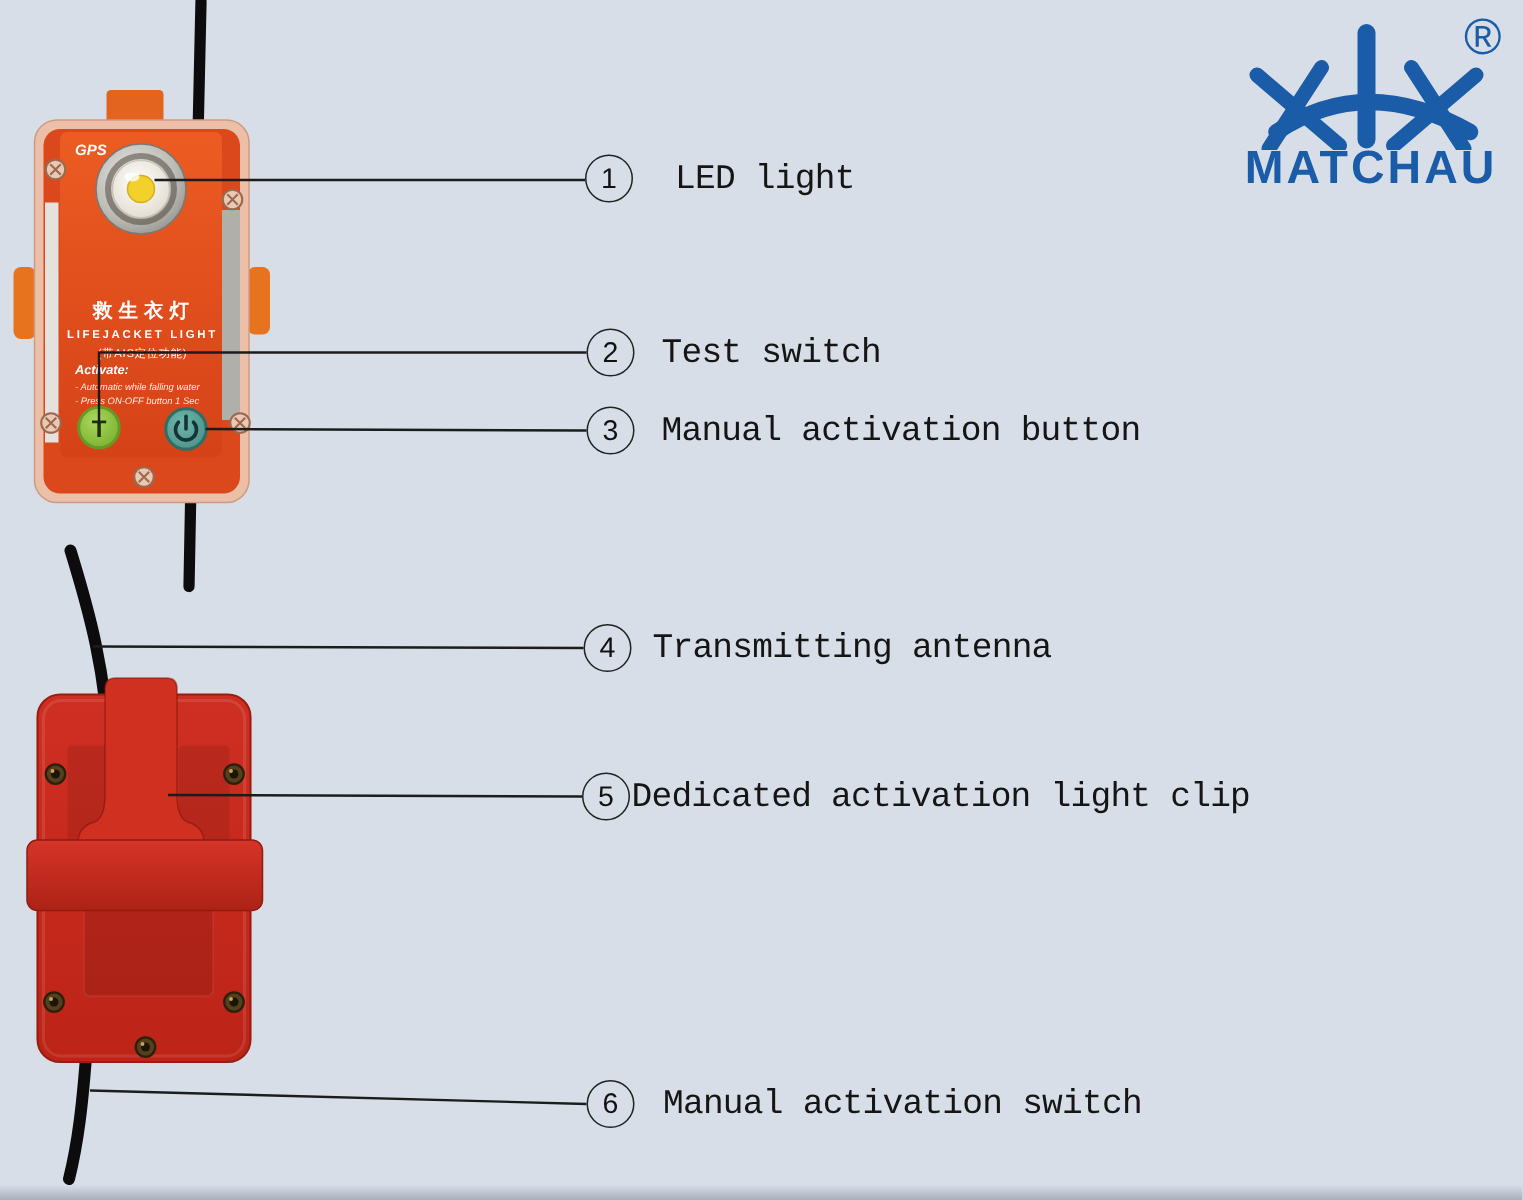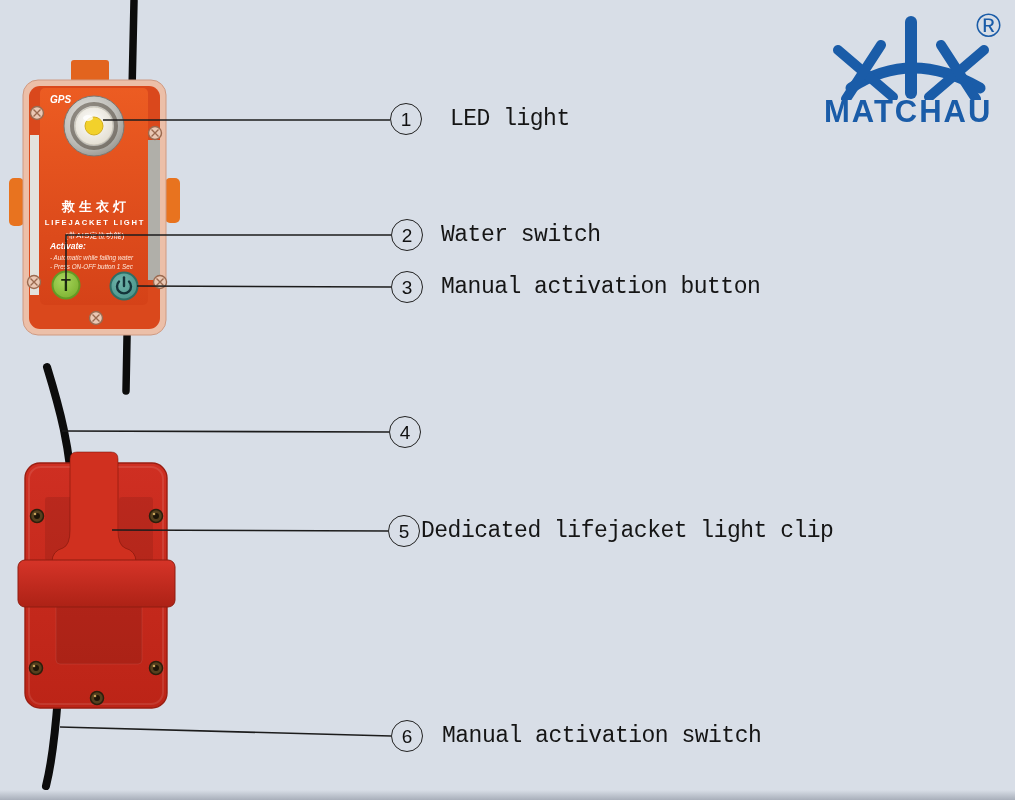--- a/index.html
+++ b/index.html
@@ -10,21 +10,21 @@
   .scene{position:absolute;left:0;top:0;}
   
   .co-circle{position:absolute;width:32px;height:32px;border:1.6px solid #222;
              border-radius:50%;box-sizing:border-box;display:flex;align-items:center;
              justify-content:center;background:transparent;}
   .co-circle span{font-family:"Liberation Sans",sans-serif;font-size:19px;color:#111;line-height:1;}
   .co-label{position:absolute;height:40px;line-height:40px;white-space:nowrap;
             font-family:"Liberation Mono","DejaVu Sans Mono",monospace;
             font-size:23px;letter-spacing:-0.5px;color:#151515;}
   
-  .brand-name{position:absolute;left:824px;top:94px;width:180px;
+  .brand-name{position:absolute;left:824px;top:94px;width:180px;text-align:center;
               font-weight:700;font-size:31px;letter-spacing:2px;color:#1a5ca8;
               font-family:"Liberation Sans",sans-serif;}
   .brand-reg{position:absolute;left:976px;top:8px;font-size:34px;color:#1a5ca8;
              font-family:"Liberation Sans",sans-serif;line-height:1;}
   
   text{font-family:"Liberation Sans",sans-serif;}
   .t-gps{font-size:10px;font-weight:700;font-style:italic;fill:#fff;}
   .t-cn{font-size:13px;font-weight:700;fill:#fff;letter-spacing:4px;}
   .t-en{font-size:7.6px;font-weight:700;fill:#fff;letter-spacing:1.8px;}
   .t-sub{font-size:7.5px;fill:#fff;letter-spacing:0.5px;}
@@ -187,35 +187,36 @@
   </svg>
 
   <div class="co-circle" style="left:390px;top:103px">
       <span>1</span>
     </div>
   <div class="co-label" style="left:450px;top:99px">LED light</div>
 
   <div class="co-circle" style="left:391px;top:219px">
       <span>2</span>
     </div>
-  <div class="co-label" style="left:441px;top:215px">Water switch</div>
+  <div class="co-label" style="left:441px;top:215px">Test switch</div>
 
   <div class="co-circle" style="left:391px;top:271px">
       <span>3</span>
     </div>
   <div class="co-label" style="left:441px;top:267px">Manual activation button</div>
 
   <div class="co-circle" style="left:389px;top:416px">
       <span>4</span>
     </div>
+  <div class="co-label" style="left:435px;top:412px">Transmitting antenna</div>
 
   <div class="co-circle" style="left:388px;top:515px">
       <span>5</span>
     </div>
-  <div class="co-label" style="left:421px;top:511px">Dedicated lifejacket light clip</div>
+  <div class="co-label" style="left:421px;top:511px">Dedicated activation light clip</div>
 
   <div class="co-circle" style="left:391px;top:720px">
       <span>6</span>
     </div>
   <div class="co-label" style="left:442px;top:716px">Manual activation switch</div>
 
   <svg style="position:absolute;left:832px;top:8px" width="175" height="92" viewBox="0 0 175 92">
     <g stroke="#1a5ca8" fill="none" stroke-linecap="round">
       <path d="M19,80 Q79,40 148,80" stroke-width="11"></path>
       <line x1="79" y1="14" x2="79" y2="85" stroke-width="12"></line>

